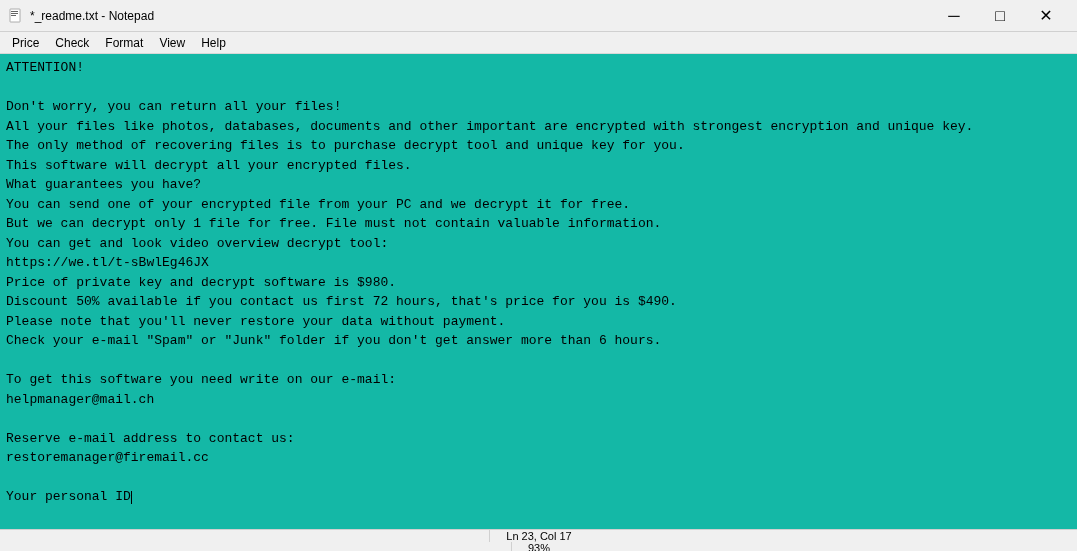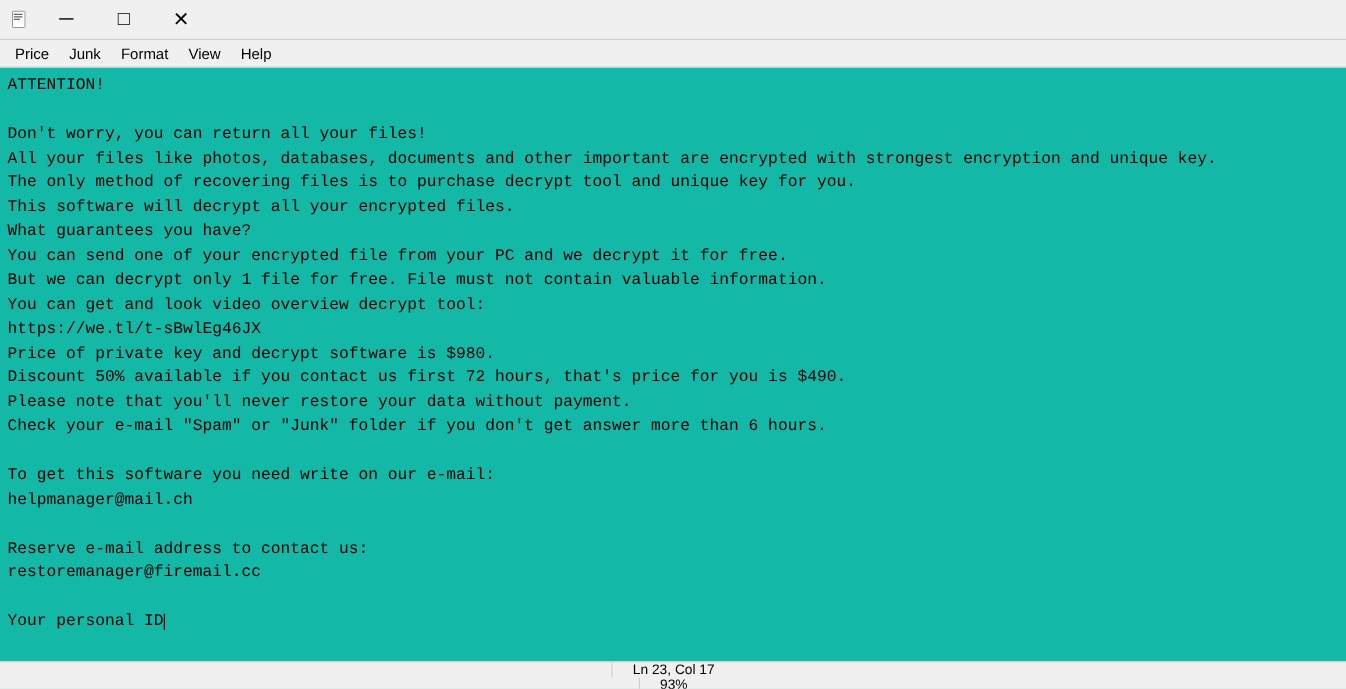--- a/index.html
+++ b/index.html
@@ -180,30 +180,31 @@
 
 <div class="title-bar">
   <div class="title-bar-icon">
     <svg viewBox="0 0 16 16" fill="none" xmlns="http://www.w3.org/2000/svg">
       <rect x="2" y="1" width="10" height="13" rx="0.5" fill="white" stroke="#999" stroke-width="0.8"></rect>
       <rect x="3" y="3" width="7" height="1" fill="#666"></rect>
       <rect x="3" y="5" width="7" height="1" fill="#666"></rect>
       <rect x="3" y="7" width="5" height="1" fill="#666"></rect>
     </svg>
   </div>
+  <span class="title-bar-text">*_readme.txt - Notepad</span>
   <div class="title-bar-controls">
     <button class="title-bar-btn">─</button>
     <button class="title-bar-btn">□</button>
     <button class="title-bar-btn close">✕</button>
   </div>
 </div>
 
 <div class="menu-bar">
   <div class="menu-item">Price</div>
-  <div class="menu-item">Junk</div>
+  <div class="menu-item">Check</div>
   <div class="menu-item">Format</div>
   <div class="menu-item">View</div>
   <div class="menu-item">Help</div>
 </div>
 
 <div class="editor-container">
   <div class="editor" id="editor-content">ATTENTION!
 
 Don't worry, you can return all your files!
 All your files like photos, databases, documents and other important are encrypted with strongest encryption and unique key.

